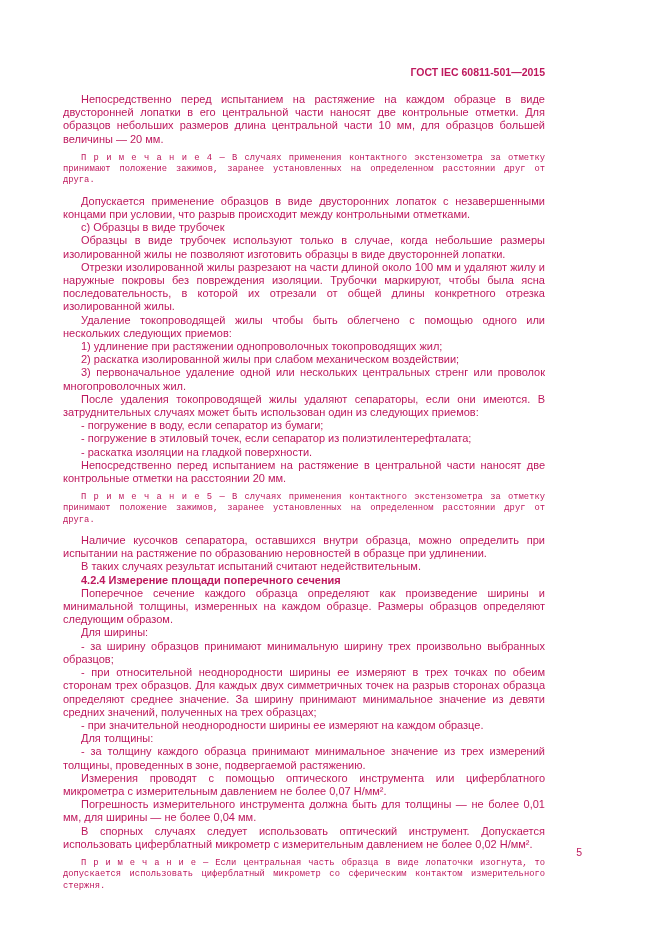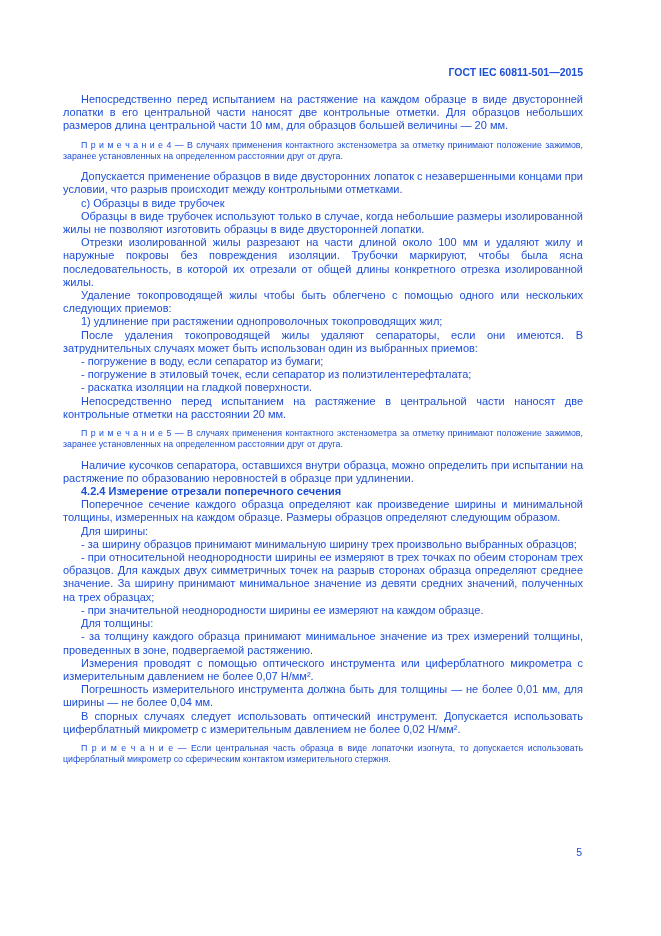--- a/index.html
+++ b/index.html
@@ -1,23 +1,23 @@
 <!DOCTYPE html>
 <html lang="ru"><head>
 <meta charset="utf-8">
 <style>
   html,body{margin:0;padding:0;background:#ffffff;}
   .page{
     position:relative;
     width:661px;height:925px;
     background:#ffffff;
     box-sizing:border-box;
-    padding:66px 78px 0 63px;
+    padding:66px 116px 0 63px;
     font-family:"Liberation Sans",sans-serif;
-    color:#1d4ed8;
+    color:#be185d;
     overflow:hidden;
   }
   .page-header{
     text-align:right;
     font-weight:bold;
     font-size:10.5px;
     line-height:13px;
     margin-bottom:14px;
     white-space:nowrap;
   }
@@ -25,20 +25,21 @@
     margin:0;
     font-size:11px;
     line-height:13.2px;
     text-align:justify;
     text-indent:18px;
   }
   .doc p.note{
     font-size:8.8px;
     line-height:11.3px;
     margin:7px 0 8px;
+    font-family:Liberation Mono, monospace;
   }
   .doc p.heading{
     font-weight:bold;
   }
   .page-number{
     position:absolute;
     top:846px;
     right:79px;
     font-size:10.5px;
     line-height:13px;
@@ -53,28 +54,31 @@
 
   <div class="doc">
     <p>Непосредственно перед испытанием на растяжение на каждом образце в виде двусторонней лопатки в его центральной части наносят две контрольные отметки. Для образцов небольших размеров длина центральной части 10 мм, для образцов большей величины — 20 мм.</p>
     <p class="note">П р и м е ч а н и е 4 — В случаях применения контактного экстензометра за отметку принимают положение зажимов, заранее установленных на определенном расстоянии друг от друга.</p>
     <p>Допускается применение образцов в виде двусторонних лопаток с незавершенными концами при условии, что разрыв происходит между контрольными отметками.</p>
     <p>с) Образцы в виде трубочек</p>
     <p>Образцы в виде трубочек используют только в случае, когда небольшие размеры изолированной жилы не позволяют изготовить образцы в виде двусторонней лопатки.</p>
     <p>Отрезки изолированной жилы разрезают на части длиной около 100 мм и удаляют жилу и наружные покровы без повреждения изоляции. Трубочки маркируют, чтобы была ясна последовательность, в которой их отрезали от общей длины конкретного отрезка изолированной жилы.</p>
     <p>Удаление токопроводящей жилы чтобы быть облегчено с помощью одного или нескольких следующих приемов:</p>
     <p>1) удлинение при растяжении однопроволочных токопроводящих жил;</p>
-    <p>После удаления токопроводящей жилы удаляют сепараторы, если они имеются. В затруднительных случаях может быть использован один из выбранных приемов:</p>
+    <p>2) раскатка изолированной жилы при слабом механическом воздействии;</p>
+    <p>3) первоначальное удаление одной или нескольких центральных стренг или проволок многопроволочных жил.</p>
+    <p>После удаления токопроводящей жилы удаляют сепараторы, если они имеются. В затруднительных случаях может быть использован один из следующих приемов:</p>
     <p>- погружение в воду, если сепаратор из бумаги;</p>
     <p>- погружение в этиловый точек, если сепаратор из полиэтилентерефталата;</p>
     <p>- раскатка изоляции на гладкой поверхности.</p>
     <p>Непосредственно перед испытанием на растяжение в центральной части наносят две контрольные отметки на расстоянии 20 мм.</p>
     <p class="note">П р и м е ч а н и е 5 — В случаях применения контактного экстензометра за отметку принимают положение зажимов, заранее установленных на определенном расстоянии друг от друга.</p>
     <p>Наличие кусочков сепаратора, оставшихся внутри образца, можно определить при испытании на растяжение по образованию неровностей в образце при удлинении.</p>
-    <p class="heading">4.2.4 Измерение отрезали поперечного сечения</p>
+    <p>В таких случаях результат испытаний считают недействительным.</p>
+    <p class="heading">4.2.4 Измерение площади поперечного сечения</p>
     <p>Поперечное сечение каждого образца определяют как произведение ширины и минимальной толщины, измеренных на каждом образце. Размеры образцов определяют следующим образом.</p>
     <p>Для ширины:</p>
     <p>- за ширину образцов принимают минимальную ширину трех произвольно выбранных образцов;</p>
     <p>- при относительной неоднородности ширины ее измеряют в трех точках по обеим сторонам трех образцов. Для каждых двух симметричных точек на разрыв сторонах образца определяют среднее значение. За ширину принимают минимальное значение из девяти средних значений, полученных на трех образцах;</p>
     <p>- при значительной неоднородности ширины ее измеряют на каждом образце.</p>
     <p>Для толщины:</p>
     <p>- за толщину каждого образца принимают минимальное значение из трех измерений толщины, проведенных в зоне, подвергаемой растяжению.</p>
     <p>Измерения проводят с помощью оптического инструмента или циферблатного микрометра с измерительным давлением не более 0,07 Н/мм².</p>
     <p>Погрешность измерительного инструмента должна быть для толщины — не более 0,01 мм, для ширины — не более 0,04 мм.</p>
     <p>В спорных случаях следует использовать оптический инструмент. Допускается использовать циферблатный микрометр с измерительным давлением не более 0,02 Н/мм².</p>

